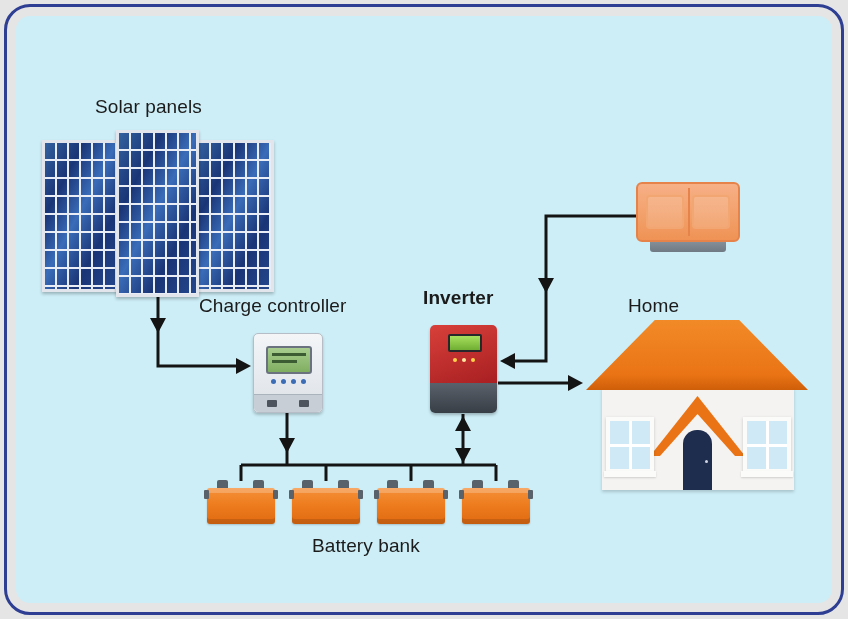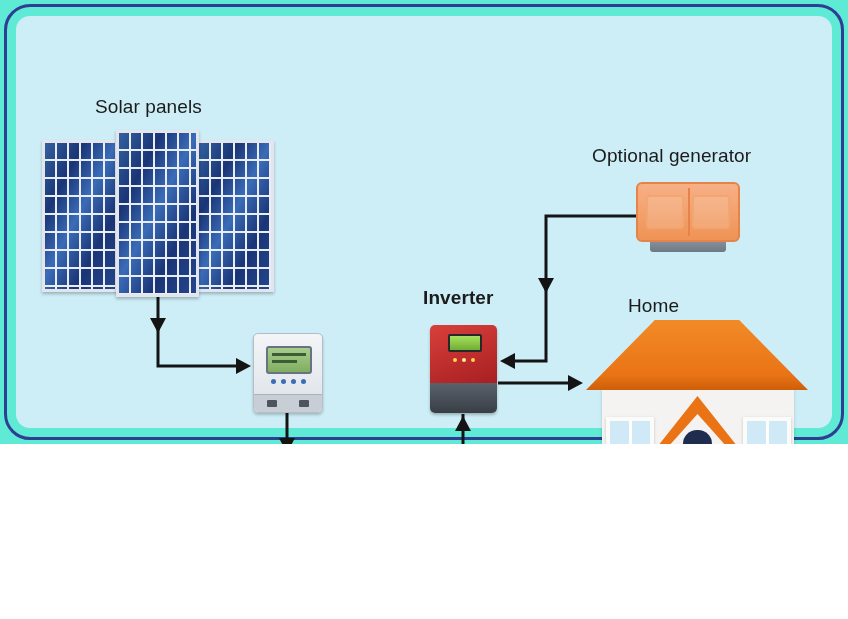--- a/index.html
+++ b/index.html
@@ -1,16 +1,16 @@
 <!DOCTYPE html>
 <html><head>
 <meta charset="utf-8">
 <style>
   html,body{margin:0;padding:0;background:#fff;font-family:"Liberation Sans",sans-serif;}
-  .page{position:relative;width:848px;height:444px;background:#5eead4;overflow:hidden;}
+  .page{position:relative;width:848px;height:619px;background:#e5e5e5;overflow:hidden;}
   .frame-border{position:absolute;inset:4px;border:3px solid #2d3e93;border-radius:26px;}
   .canvas{position:absolute;left:16px;top:16px;right:16px;bottom:16px;background:#cdeef7;border-radius:14px;}
 
   .arrows{position:absolute;inset:0;pointer-events:none;}
   .arrows path{stroke:#141414;stroke-width:3;fill:none;}
   .arrows polygon{fill:#141414;stroke:none;}
 
   .label{position:absolute;font-size:19px;font-weight:500;color:#1b1b1b;white-space:nowrap;letter-spacing:.1px;}
 
   
@@ -190,16 +190,17 @@
       <span class="term t2"></span>
     <div class="bat-body"></div>
   </div>
   <div class="battery b4">
     <span class="term t1"></span>
       <span class="term t2"></span>
     <div class="bat-body"></div>
   </div>
 
   <div class="label" style="left:95px;top:96px;">Solar panels</div>
-  <div class="label" style="left:592px;top:145px;">Optional generator</div>
+  <div class="label" style="left:199px;top:295px;">Charge controller</div>
   <div class="label" style="left:423px;top:287px;font-weight:bold;">Inverter</div>
   <div class="label" style="left:628px;top:295px;">Home</div>
+  <div class="label" style="left:312px;top:535px;">Battery bank</div>
 </div>
 
 </body></html>

